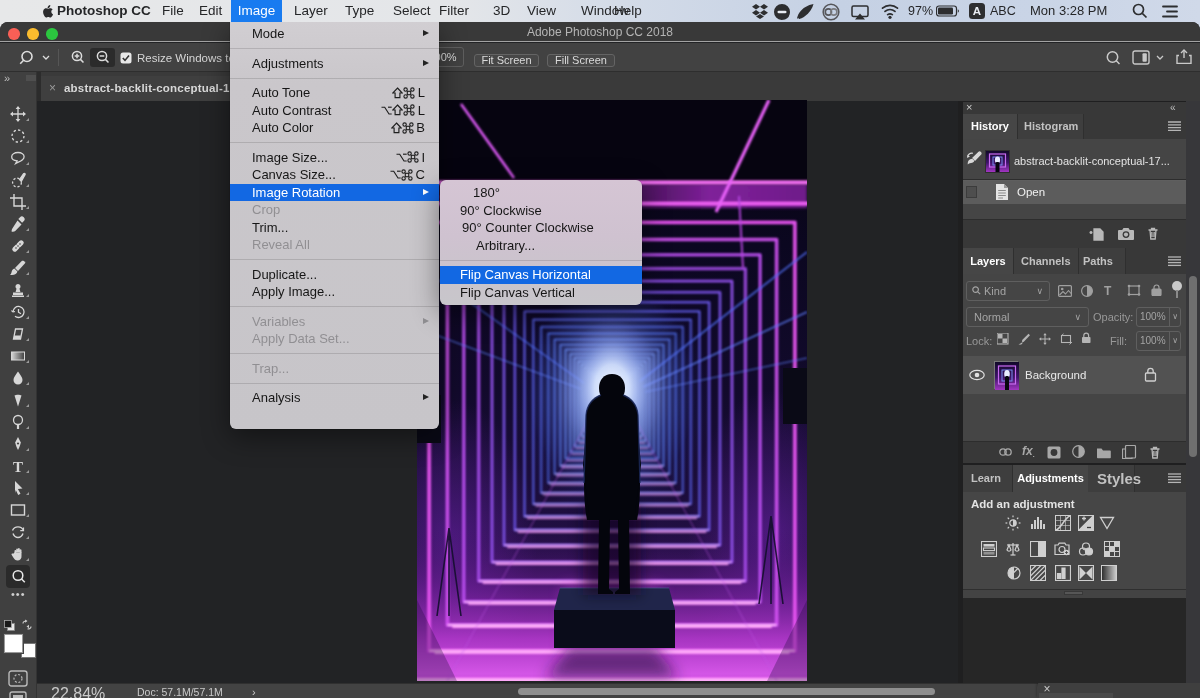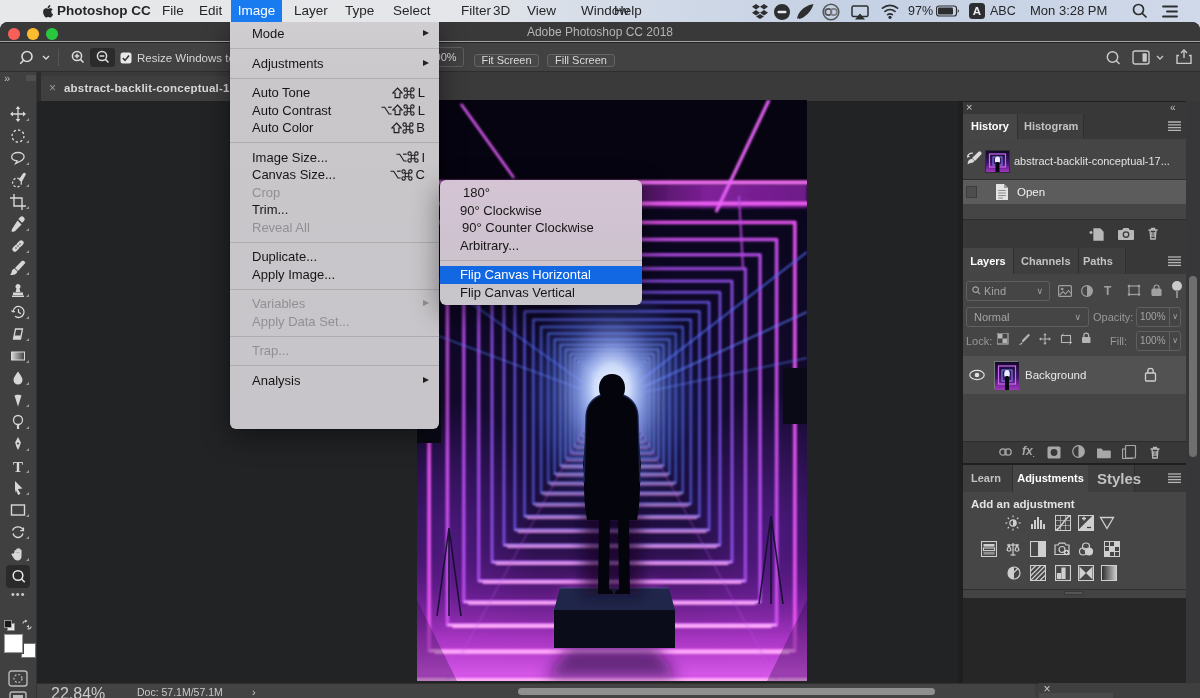--- a/index.html
+++ b/index.html
@@ -51,21 +51,21 @@
         <path fill="#2b2b2d" d="M8.6 3.7c.5-.6.8-1.4.7-2.2-.7.1-1.5.5-2 1.1-.4.5-.8 1.3-.7 2.1.8.1 1.5-.4 2-1zm1.7 4.6c0-1.5 1.2-2.2 1.3-2.3-.7-1-1.8-1.2-2.2-1.2-.9-.1-1.8.5-2.3.5-.5 0-1.2-.5-2-.5-1 0-2 .6-2.5 1.5-1.1 1.9-.3 4.7.8 6.2.5.7 1.1 1.6 1.9 1.5.8 0 1.1-.5 2-.5.9 0 1.2.5 2 .5.8 0 1.4-.7 1.9-1.5.6-.9.8-1.7.8-1.8 0 0-1.6-.6-1.7-2.4z"></path>
       </g>
     </svg>
 <div class="mi" style="left:57px;font-weight:bold;">Photoshop CC</div>
 <div class="mi" style="left:162px;">File</div>
 <div class="mi" style="left:199px;">Edit</div>
 <div class="mi" style="left:231px;width:51px;background:#187bf0;color:#fff;text-align:center">Image</div>
 <div class="mi" style="left:294px;">Layer</div>
 <div class="mi" style="left:345px;">Type</div>
 <div class="mi" style="left:393px;">Select</div>
-<div class="mi" style="left:461px;">Filter</div>
+<div class="mi" style="left:439px;">Filter</div>
 <div class="mi" style="left:493px;">3D</div>
 <div class="mi" style="left:527px;">View</div>
 <div class="mi" style="left:581px;">Window</div>
 <div class="mi" style="left:614px;">Help</div>
 <svg class="abs" style="left:751px;top:3px" width="18" height="17" viewBox="0 0 18 17">
       <g fill="#2d2e30">
         <path d="M5 1 L9 3.7 5 6.4 1 3.7zM13 1 L17 3.7 13 6.4 9 3.7zM5 7 L9 9.7 5 12.4 1 9.7zM13 7 L17 9.7 13 12.4 9 9.7zM5 13.4 L9 11 13 13.4 9 16z"></path>
       </g>
     </svg>
 <svg class="abs" style="left:773px;top:2.5px" width="18" height="18" viewBox="0 0 18 18">
@@ -1028,35 +1028,36 @@
             </g>
           </svg><svg width="12" height="12" viewBox="0 0 12 12" style="vertical-align:-1.5px">
             <g fill="none" stroke="#1f1f1f" stroke-width="1.1">
               <circle cx="2.6" cy="2.6" r="1.7"></circle>
               <circle cx="9.4" cy="2.6" r="1.7"></circle>
               <circle cx="2.6" cy="9.4" r="1.7"></circle>
               <circle cx="9.4" cy="9.4" r="1.7"></circle>
               <rect x="4.3" y="4.3" width="3.4" height="3.4"></rect>
             </g>
           </svg> C</span></div>
+      <div class="it hi">Image Rotation<span class="arr"></span></div>
       <div class="it dis">Crop</div>
       <div class="it ">Trim...</div>
       <div class="it dis">Reveal All</div>
       <div class="sep"></div>
       <div class="it ">Duplicate...</div>
       <div class="it ">Apply Image...</div>
       <div class="sep"></div>
       <div class="it dis">Variables<span class="arr"></span></div>
       <div class="it dis">Apply Data Set...</div>
       <div class="sep"></div>
       <div class="it dis">Trap...</div>
       <div class="sep"></div>
       <div class="it ">Analysis<span class="arr"></span></div>
     </div>
 <div class="menu" id="submenu" style="left:440px;top:158px;width:202px;height:125px;border-radius:6px;padding-top:4px;background:linear-gradient(180deg,#d5c5d4 0%,#cfc2d0 45%,#c9c4cb 80%,#c8c6cb 100%)">
-      <div class="it" style="padding-left:23px">180°</div>
+      <div class="it" style="padding-left:33px">180°</div>
       <div class="it" style="padding-left:20px">90° Clockwise</div>
       <div class="it" style="">90° Counter Clockwise</div>
-      <div class="it" style="padding-left:20px">Arbitrary...</div>
+      <div class="it" style="padding-left:36px">Arbitrary...</div>
       <div class="sep"></div>
       <div class="it hi" style="padding-left:20px">Flip Canvas Horizontal</div>
       <div class="it" style="padding-left:20px">Flip Canvas Vertical</div>
     </div>
 </div>
 </body></html>

